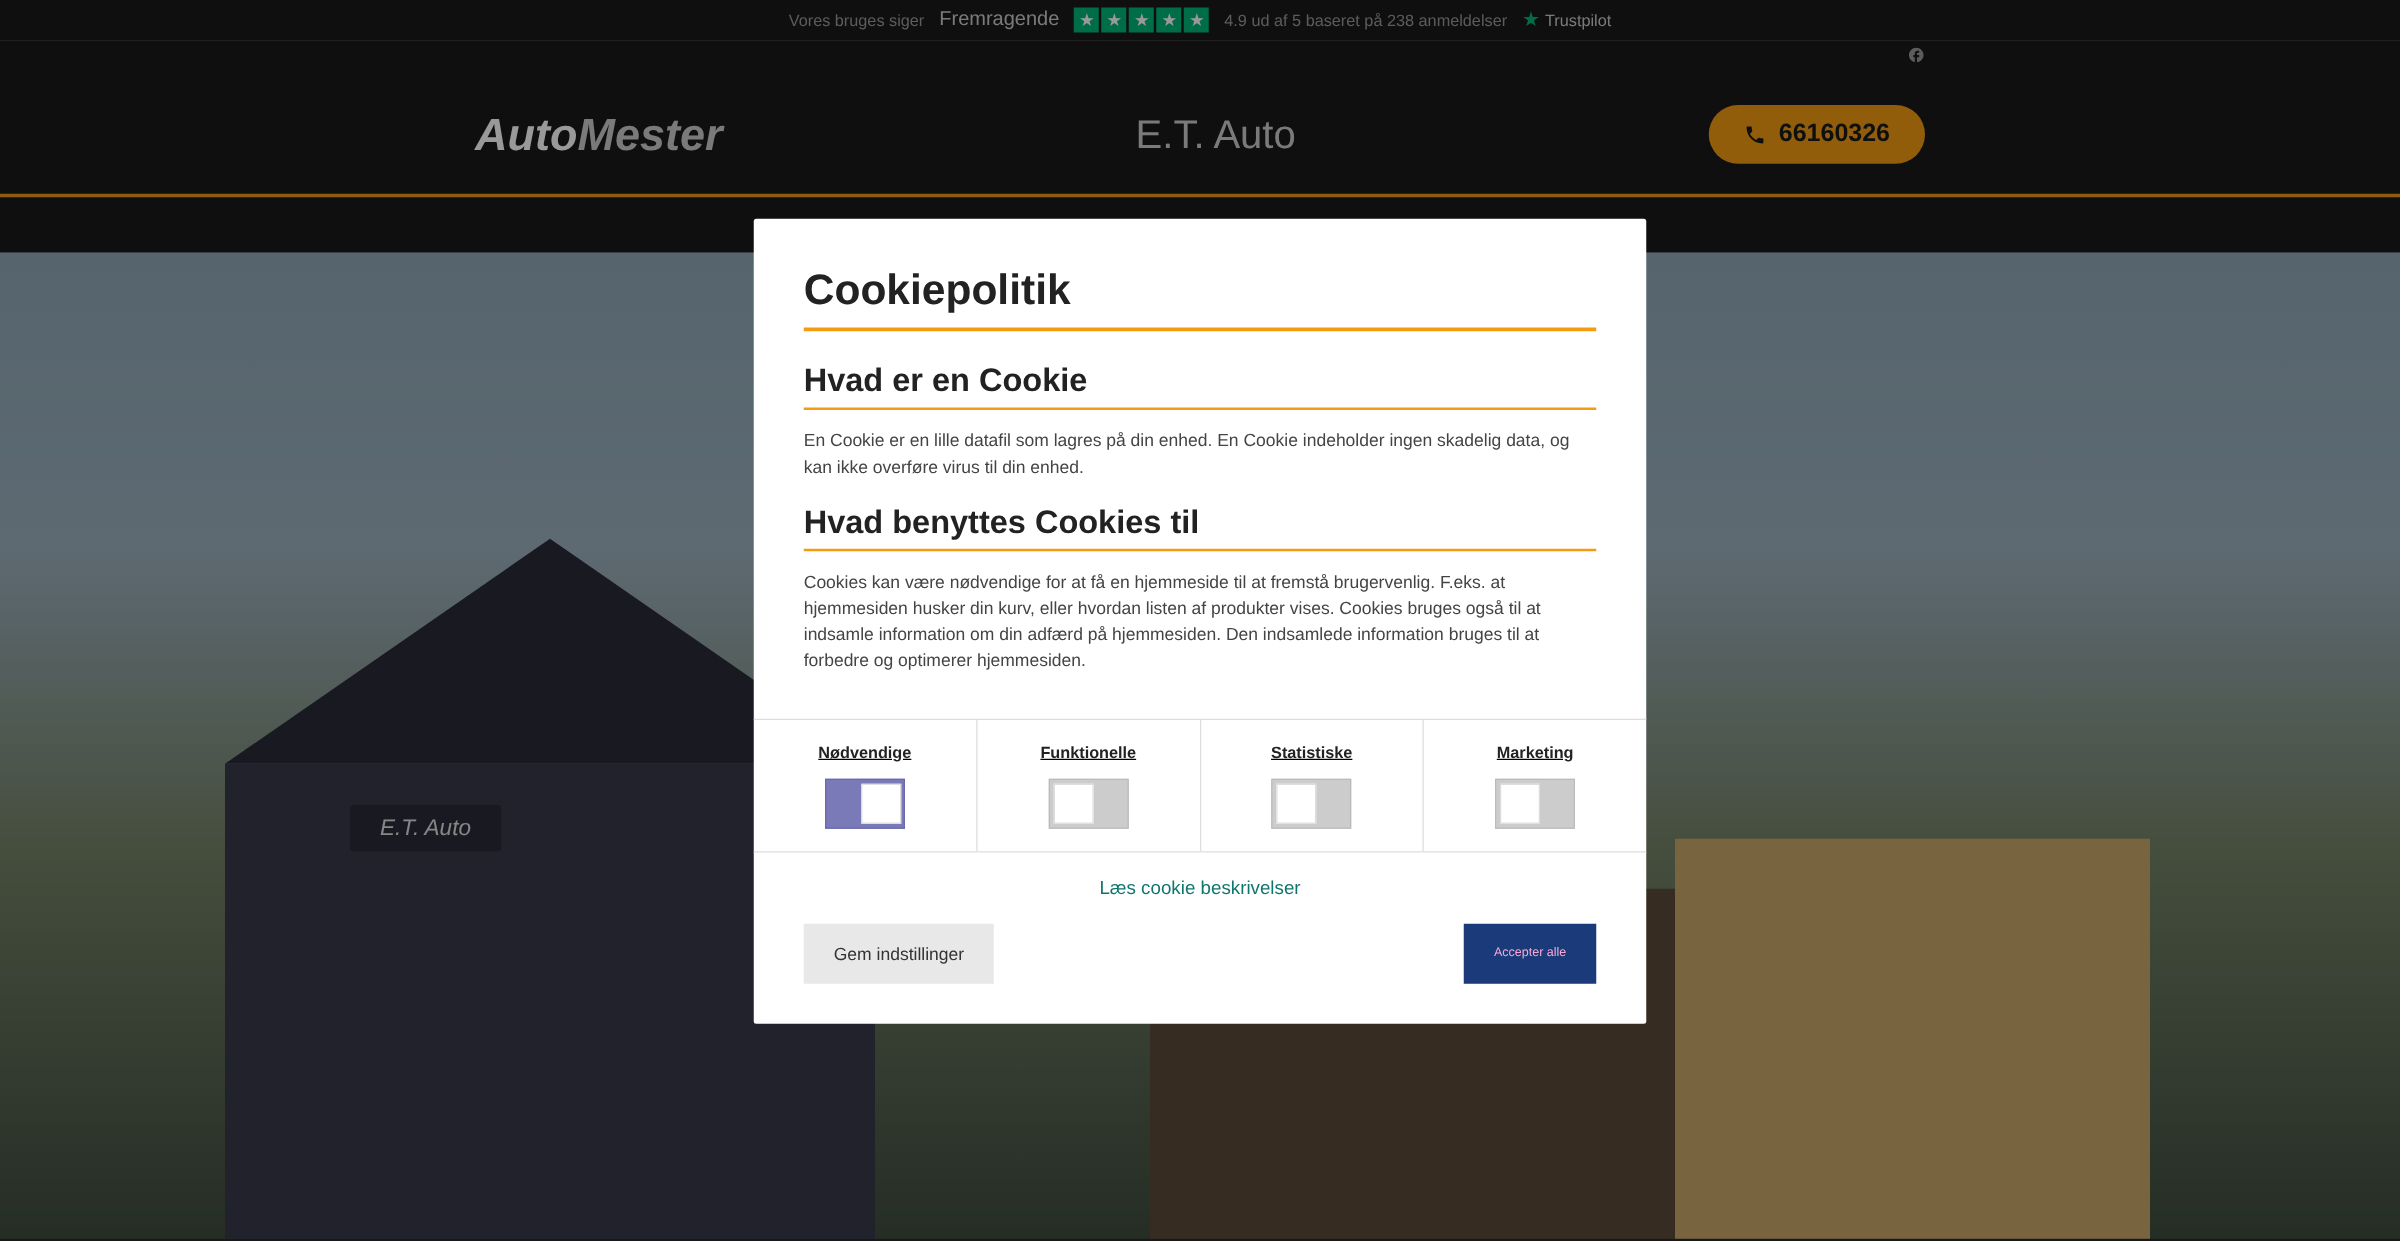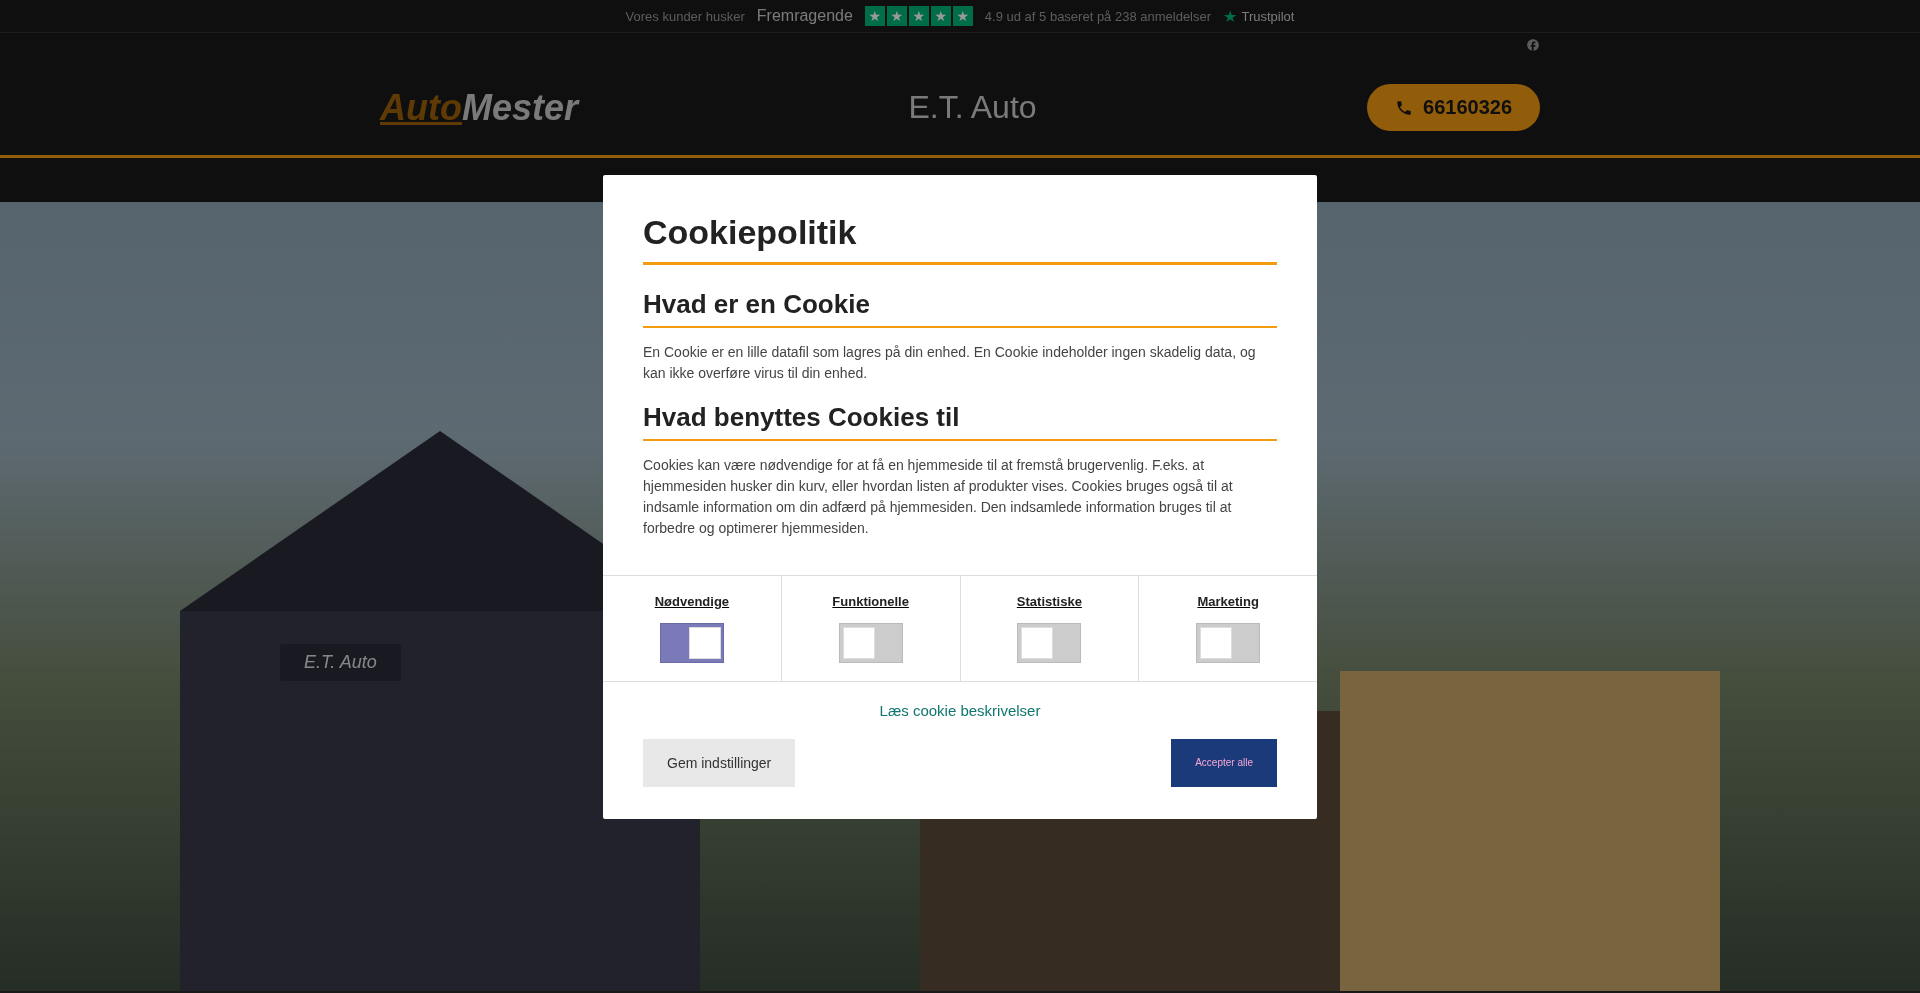--- a/index.html
+++ b/index.html
@@ -92,22 +92,21 @@
     
     .logo {
       display: flex;
       align-items: baseline;
       font-size: 36px;
       font-weight: bold;
       font-style: italic;
     }
     
     .logo-auto {
-      color: #a16207;
-      text-decoration: underline;
+      color: #ffffff;
     }
     
     .logo-mester {
       color: #ccc;
     }
     
     .company-name {
       color: #ccc;
       font-size: 32px;
     }
@@ -346,21 +345,21 @@
       border: none;
       padding: 16px 24px;
       font-size: 10px;
       cursor: pointer;
     }
   </style>
 </head>
 <body>
 
 <div class="trustpilot-bar">
-  <span>Vores kunder husker</span>
+  <span>Vores bruges siger</span>
   <span class="trustpilot-rating-label">Fremragende</span>
   <div class="trustpilot-stars">
     <div class="trustpilot-star">★</div>
     <div class="trustpilot-star">★</div>
     <div class="trustpilot-star">★</div>
     <div class="trustpilot-star">★</div>
     <div class="trustpilot-star">★</div>
   </div>
   <span>4.9 ud af 5 baseret på 238 anmeldelser</span>
   <a class="trustpilot-logo">

